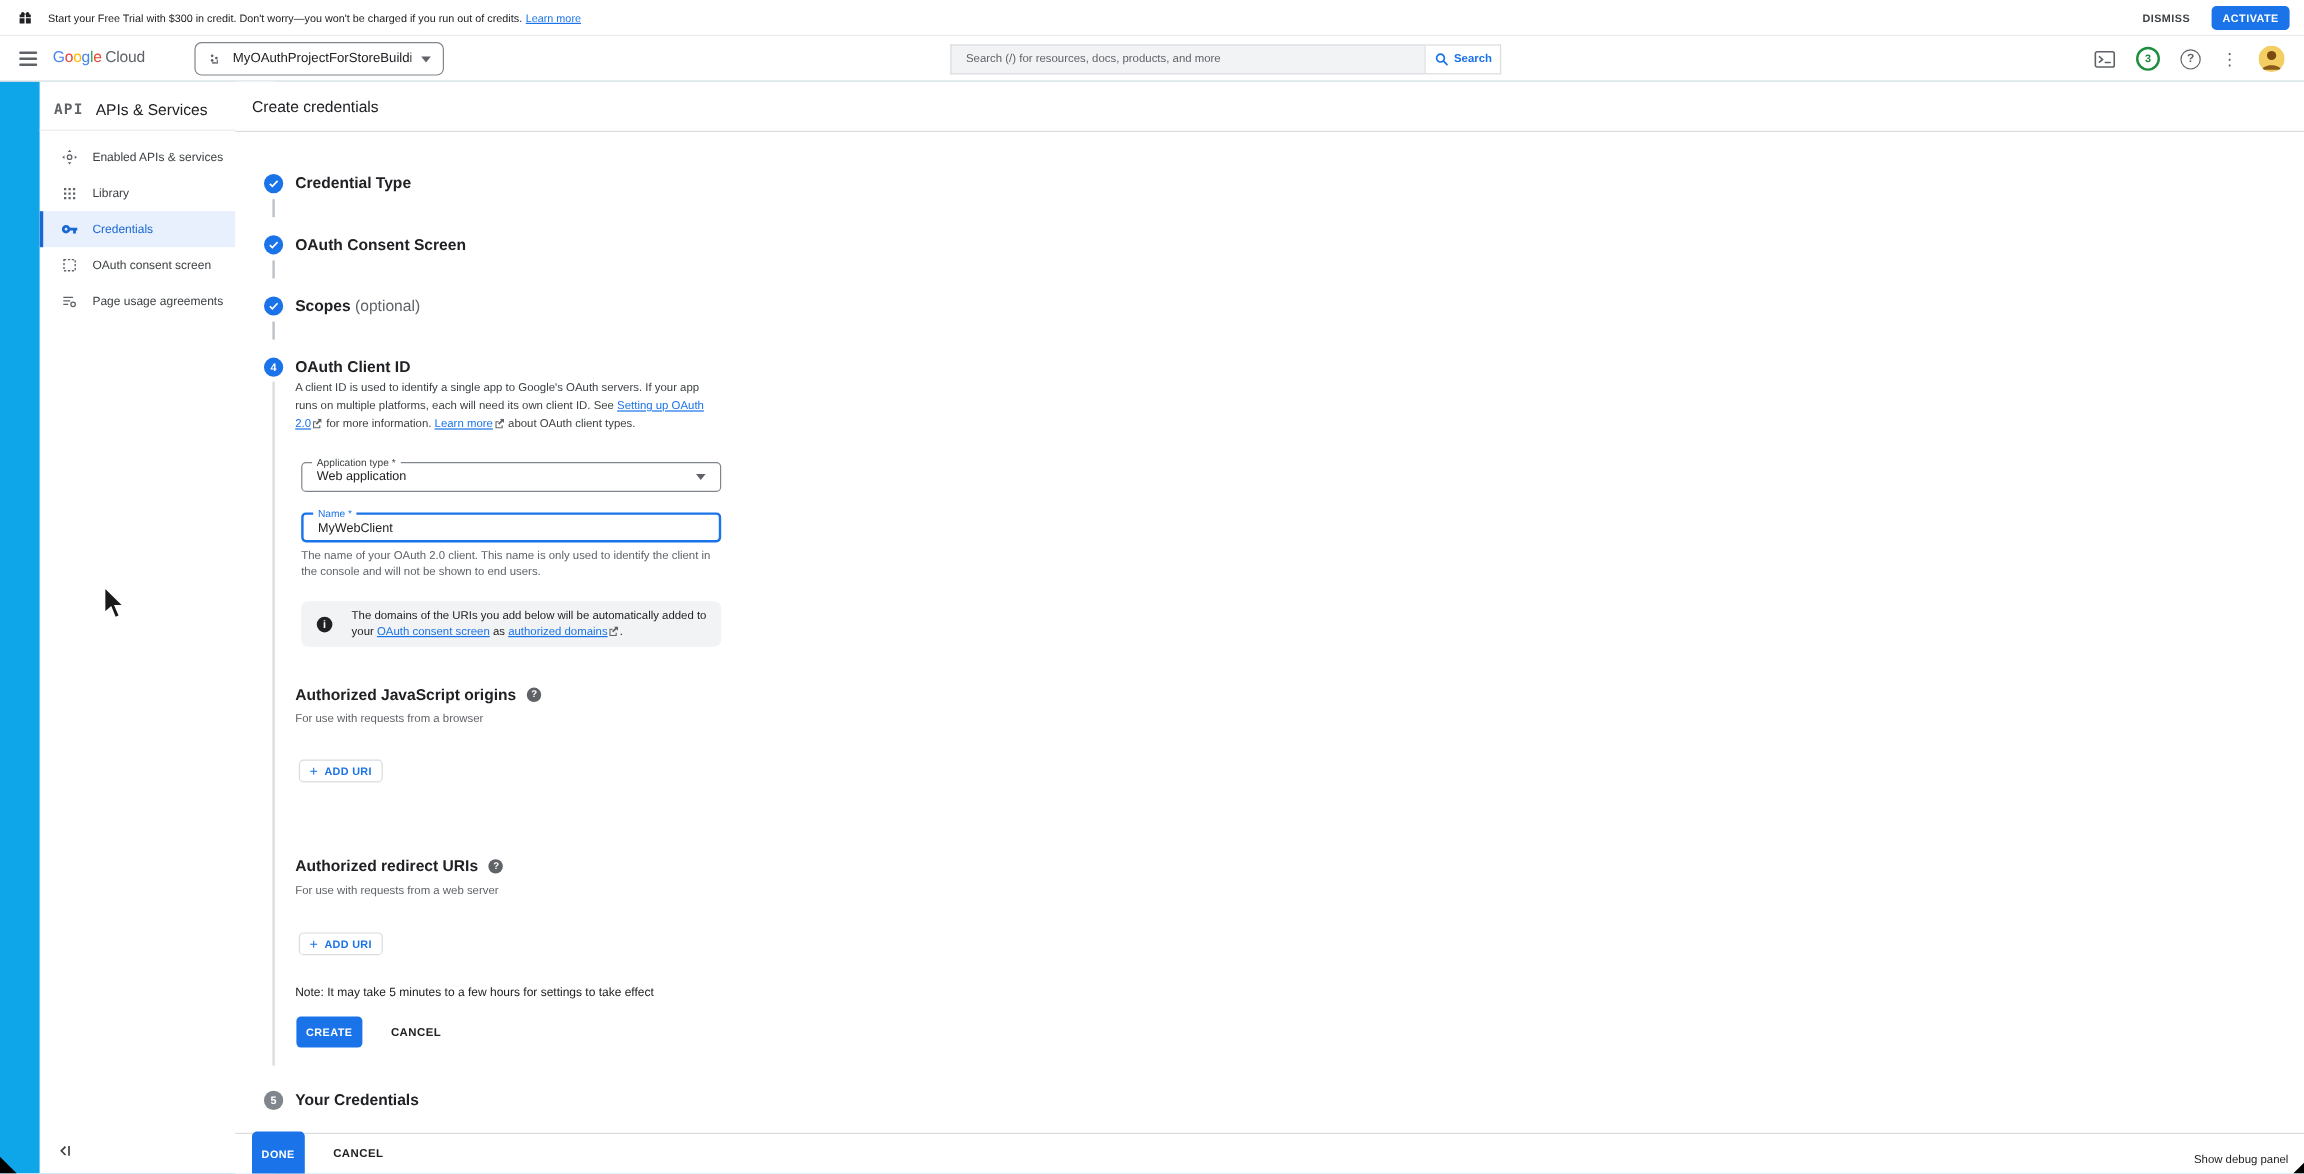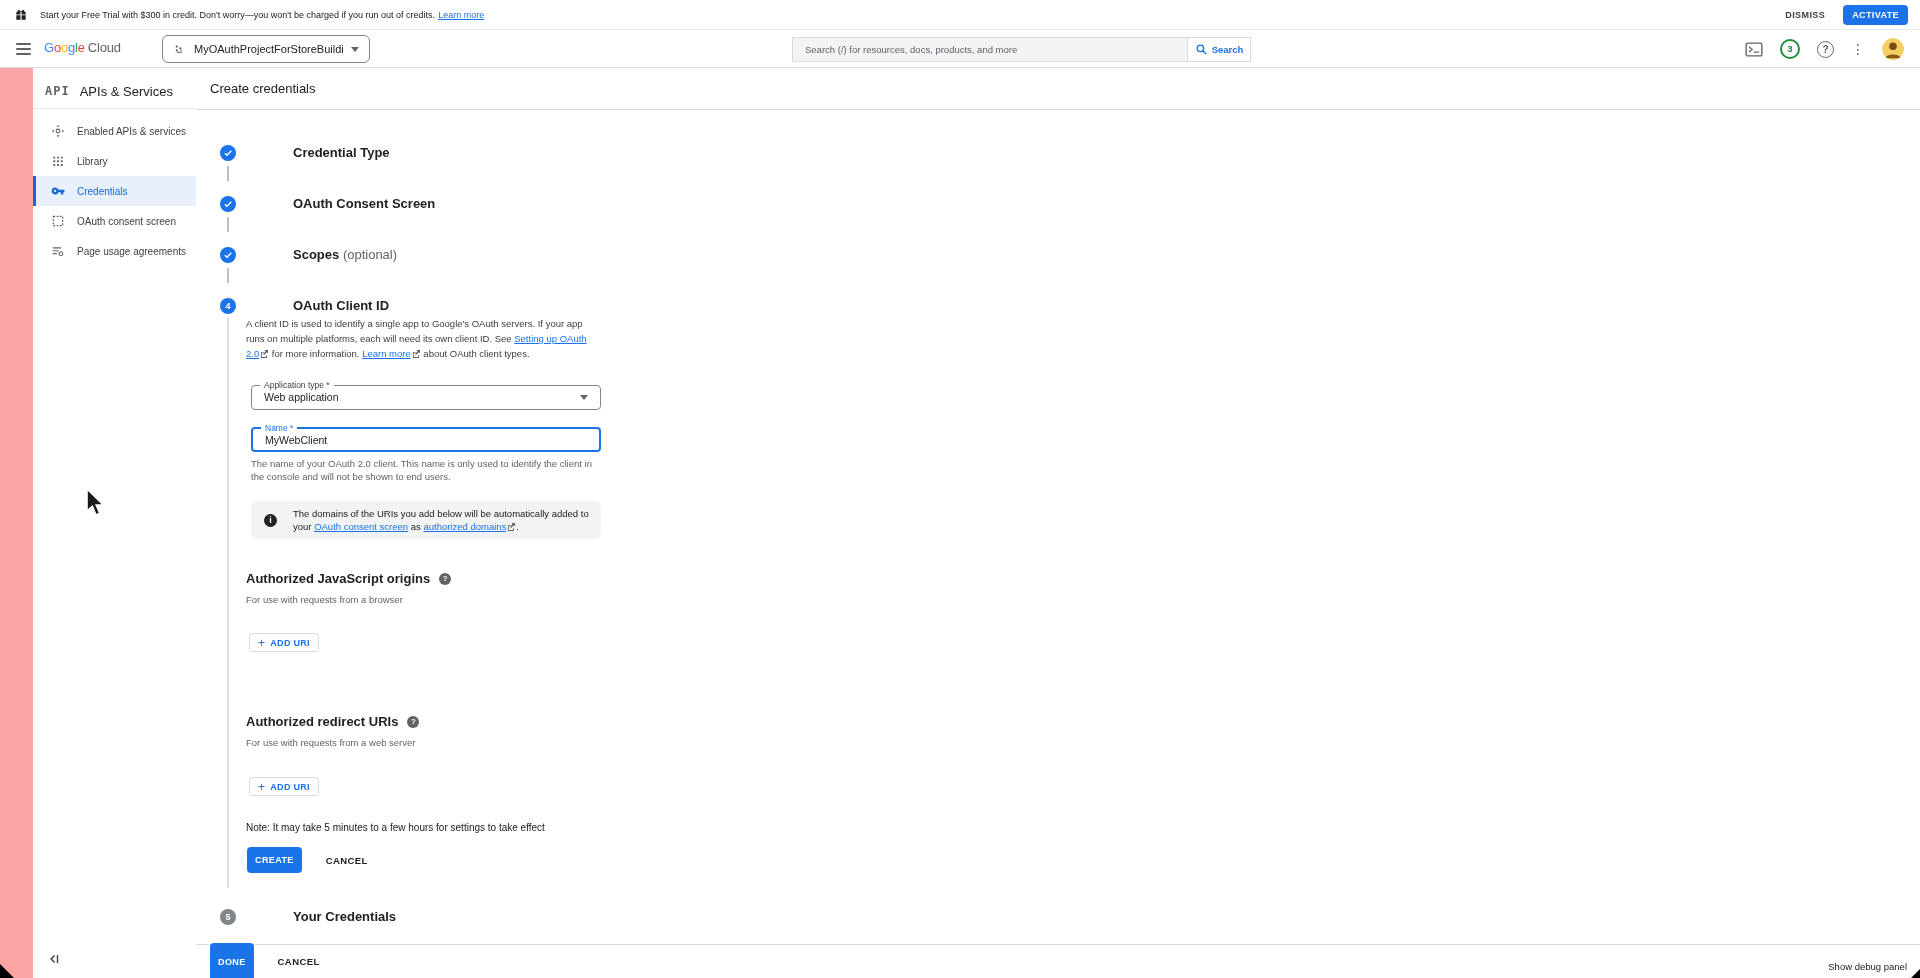--- a/index.html
+++ b/index.html
@@ -1,17 +1,17 @@
 <!DOCTYPE html>
 <html><head>
 <meta charset="utf-8">
 <style>
   * { margin:0; padding:0; box-sizing:border-box; }
   html,body { width:1920px; height:978px; background:#fff; font-family:"Liberation Sans","DejaVu Sans",sans-serif; color:#202124; overflow:hidden; }
-  .screen { position:relative; width:1920px; height:978px; background:#fca5a5; }
+  .screen { position:relative; width:1920px; height:978px; background:#0ea5e9; }
 
   
   .banner { position:absolute; top:0; left:0; right:0; height:30px; background:#fff; border-bottom:1px solid #e8eaed; display:flex; align-items:center; }
   .gift { position:absolute; left:14px; top:8px; width:14px; height:14px; }
   .banner-text { position:absolute; left:40px; font-size:9px; color:#202124; white-space:nowrap; }
   .banner-link { color:#1a73e8; text-decoration:underline; font-size:9px; cursor:pointer; margin-left:3px; }
   .banner-actions { position:absolute; right:12px; display:flex; align-items:center; gap:18px;justify-content:center; }
   .dismiss-btn { background:none; border:none; font-family:inherit; font-size:9px; font-weight:700; color:#3c4043; letter-spacing:.4px; cursor:pointer; }
   .activate-btn { background:#1a73e8; color:#fff; border:none; border-radius:4px; height:20px; padding:0 9px; font-family:inherit; font-size:9px; font-weight:700; letter-spacing:.4px; cursor:pointer; }
 
@@ -51,21 +51,21 @@
 
   
   .main { position:absolute; top:68px; left:196px; right:0; bottom:0; background:#fff; }
   .titlebar { position:absolute; top:0; left:0; right:0; height:42px; border-bottom:1px solid #dadce0; display:flex; align-items:center; padding-left:14px; }
   .page-title { font-size:13px; color:#202124; }
   .content { position:absolute; top:42px; left:0; right:0; bottom:34px; overflow:hidden; }
 
   .step-circle { position:absolute; width:16px; height:16px; border-radius:50%; background:#1a73e8; display:flex; align-items:center; justify-content:center; left:24px; }
   .step-circle.pending { background:#80868b; }
   .step-num { color:#fff; font-size:9px; font-weight:700; }
-  .step-label { position:absolute; left:50px; font-size:13px; font-weight:700; color:#202124; line-height:16px; white-space:nowrap;margin-left:47px; }
+  .step-label { position:absolute; left:50px; font-size:13px; font-weight:700; color:#202124; line-height:16px; white-space:nowrap; }
   .step-label .opt { font-weight:400; color:#5f6368; }
   .conn { position:absolute; left:31px; width:1.5px; background:#bdc1c6; }
 
   .desc { position:absolute; left:50px; top:206px; width:352px; font-size:9.5px; line-height:15px; color:#3c4043; }
   a.inline-link { color:#1a73e8; text-decoration:underline; cursor:pointer; }
   .ext-icon { display:inline-block; vertical-align:-1px; margin:0 1px; }
 
   .field { position:absolute; left:55px; width:350px; height:25px; border:1px solid #80868b; border-radius:4px; background:#fff; }
   .field-label { position:absolute; top:-6px; left:8px; background:#fff; padding:0 4px; font-size:8.5px; color:#3c4043; white-space:nowrap; }
   .field-value { position:absolute; left:12px; top:0; line-height:23px; font-size:10.5px; color:#202124; }

